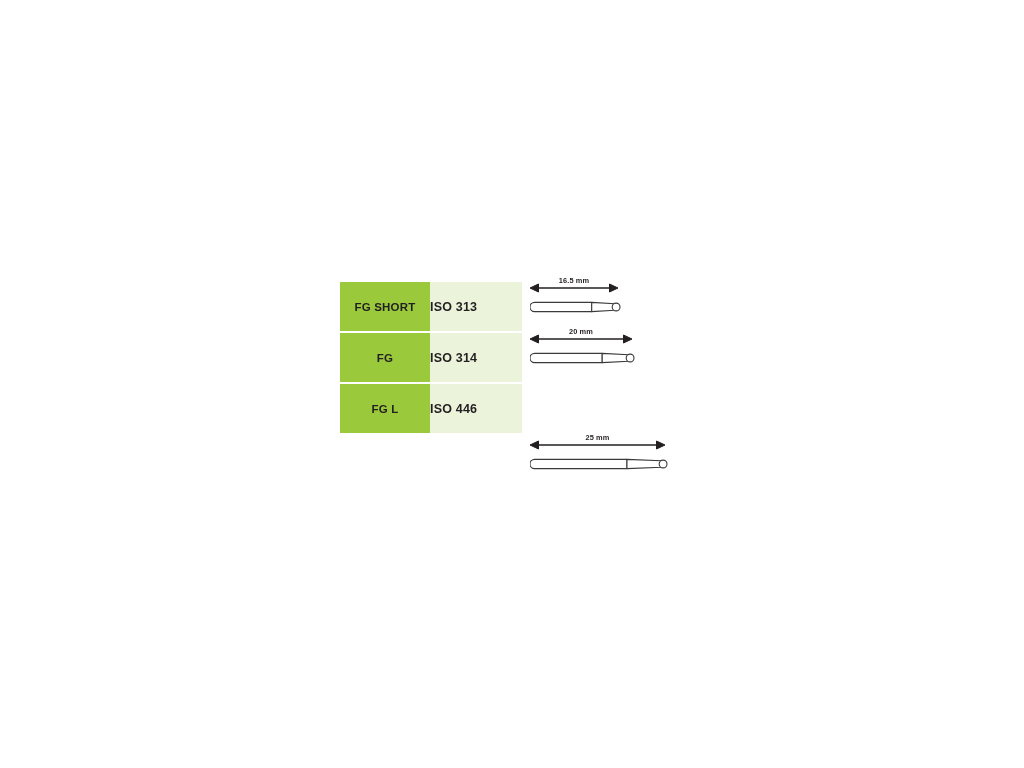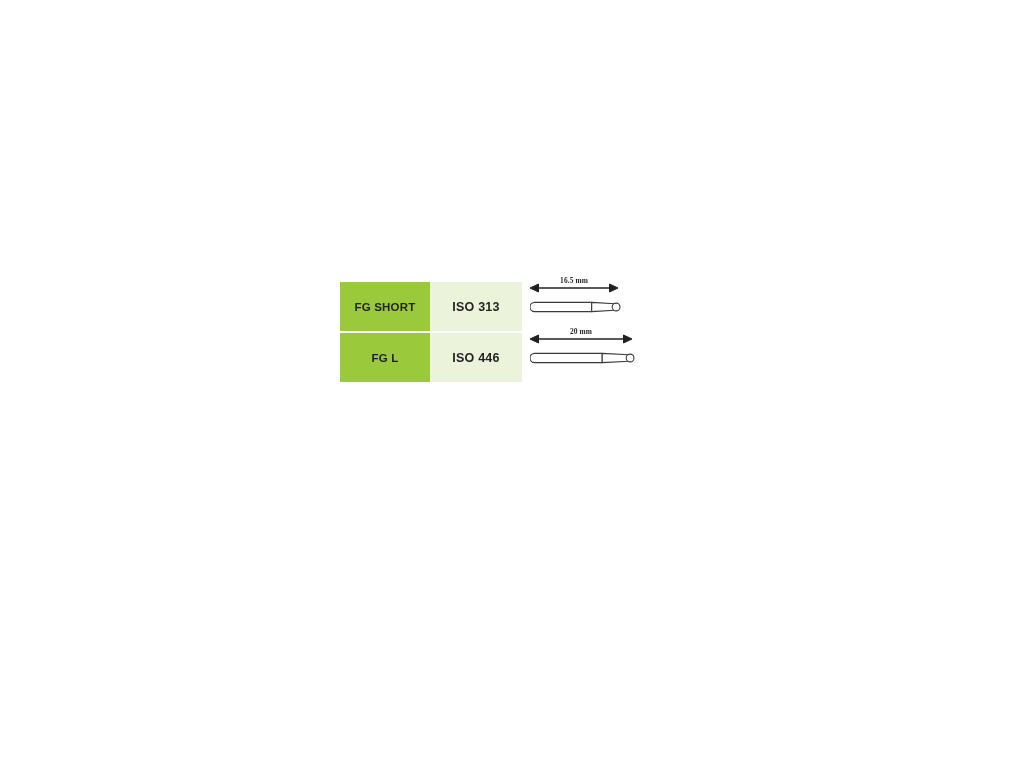--- a/index.html
+++ b/index.html
@@ -44,37 +44,35 @@
     font-size: 11.5px;
     font-weight: bold;
     letter-spacing: 0.2px;
     color: #231f20;
     padding: 0;
   }
   .cell-iso {
     width: 92px;
     height: 49px;
     background: #EBF3DB;
-    text-align: center;
     vertical-align: middle;
     font-size: 12.5px;
     font-weight: bold;
     letter-spacing: 0.2px;
     color: #231f20;
     padding: 0;
   }
 
   
   .bur-panel {
     position: absolute;
     left: 190px;
     top: 0;
     width: 160px;
     height: 215px;
-    font-family: Liberation Serif, serif;
   }
   .bur-row {
     position: absolute;
     left: 0;
     width: 160px;
     height: 53px;
   }
   .bur-row .dim-svg {
     position: absolute;
     left: 0;
@@ -97,20 +95,24 @@
 </head>
 <body>
 
 <div id="figure">
 
   <table class="spec-table">
     <tbody>
       <tr class="spec-row">
         <td class="cell-type">FG SHORT</td>
         <td class="cell-iso">ISO 313</td>
+      </tr>
+      <tr class="spec-row">
+        <td class="cell-type">FG</td>
+        <td class="cell-iso">ISO 314</td>
       </tr>
       <tr class="spec-row">
         <td class="cell-type">FG L</td>
         <td class="cell-iso">ISO 446</td>
       </tr>
     </tbody>
   </table>
 
   <div class="bur-panel">
 
@@ -154,15 +156,37 @@
      L 98.735,28.8
      L 98.735,35.2
      L 72.19999999999999,36.6 Z"></path>
           <circle class="bur-head" cx="100.1" cy="32" r="3.9"></circle>
         </g>
       </svg>
       <span class="dim-label" style="left: 51px; transform: translateX(-50%); top: 1px;">20 mm</span>
     </div>
 
 
+    <div class="bur-row" id="burrow3" style="top:152px;">
+      <svg class="dim-svg" width="160" height="53" viewBox="0 0 160 53">
+        <g stroke="#231f20" fill="#231f20">
+          <line class="arrow-line" x1="7.5" y1="13" x2="127.5" y2="13" stroke-width="1.3"></line>
+          <polygon class="arrow-head-left" points="0,13 8.5,9 8.5,17"></polygon>
+          <polygon class="arrow-head-right" points="135,13 126.5,9 126.5,17"></polygon>
+        </g>
+        <g stroke="#3a3a3a" stroke-width="1.1" fill="#ffffff" stroke-linejoin="round">
+          <path class="bur-shank" d="M 4.6,27.4
+     L 96.94999999999999,27.4
+     L 96.94999999999999,36.6
+     L 4.6,36.6
+     A 4.6 4.6 0 0 1 4.6,27.4 Z"></path>
+          <path class="bur-neck" d="M 96.94999999999999,27.4
+     L 131.73499999999999,28.8
+     L 131.73499999999999,35.2
+     L 96.94999999999999,36.6 Z"></path>
+          <circle class="bur-head" cx="133.1" cy="32" r="3.9"></circle>
+        </g>
+      </svg>
+      <span class="dim-label" style="left: 67.5px; transform: translateX(-50%); top: 1px;">25 mm</span>
+    </div>
 
   </div>
 </div>
 
 </body></html>

